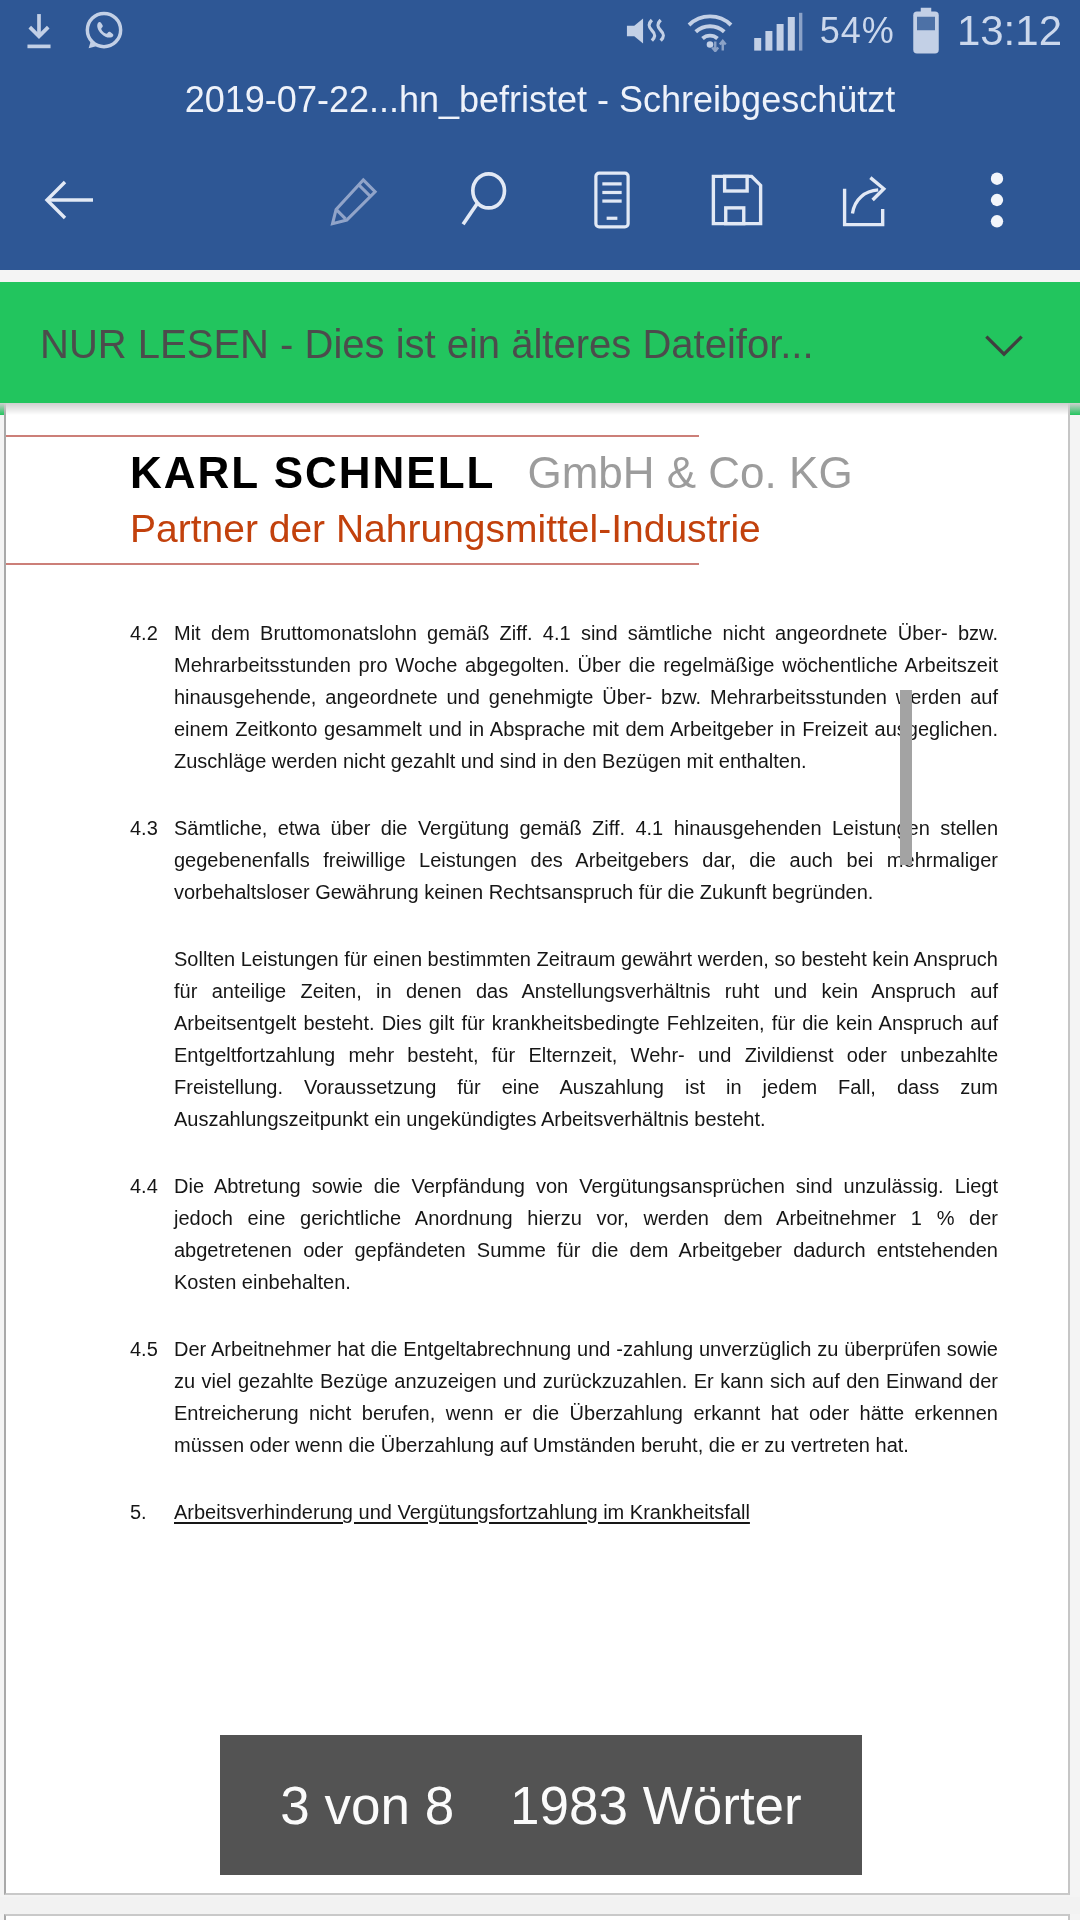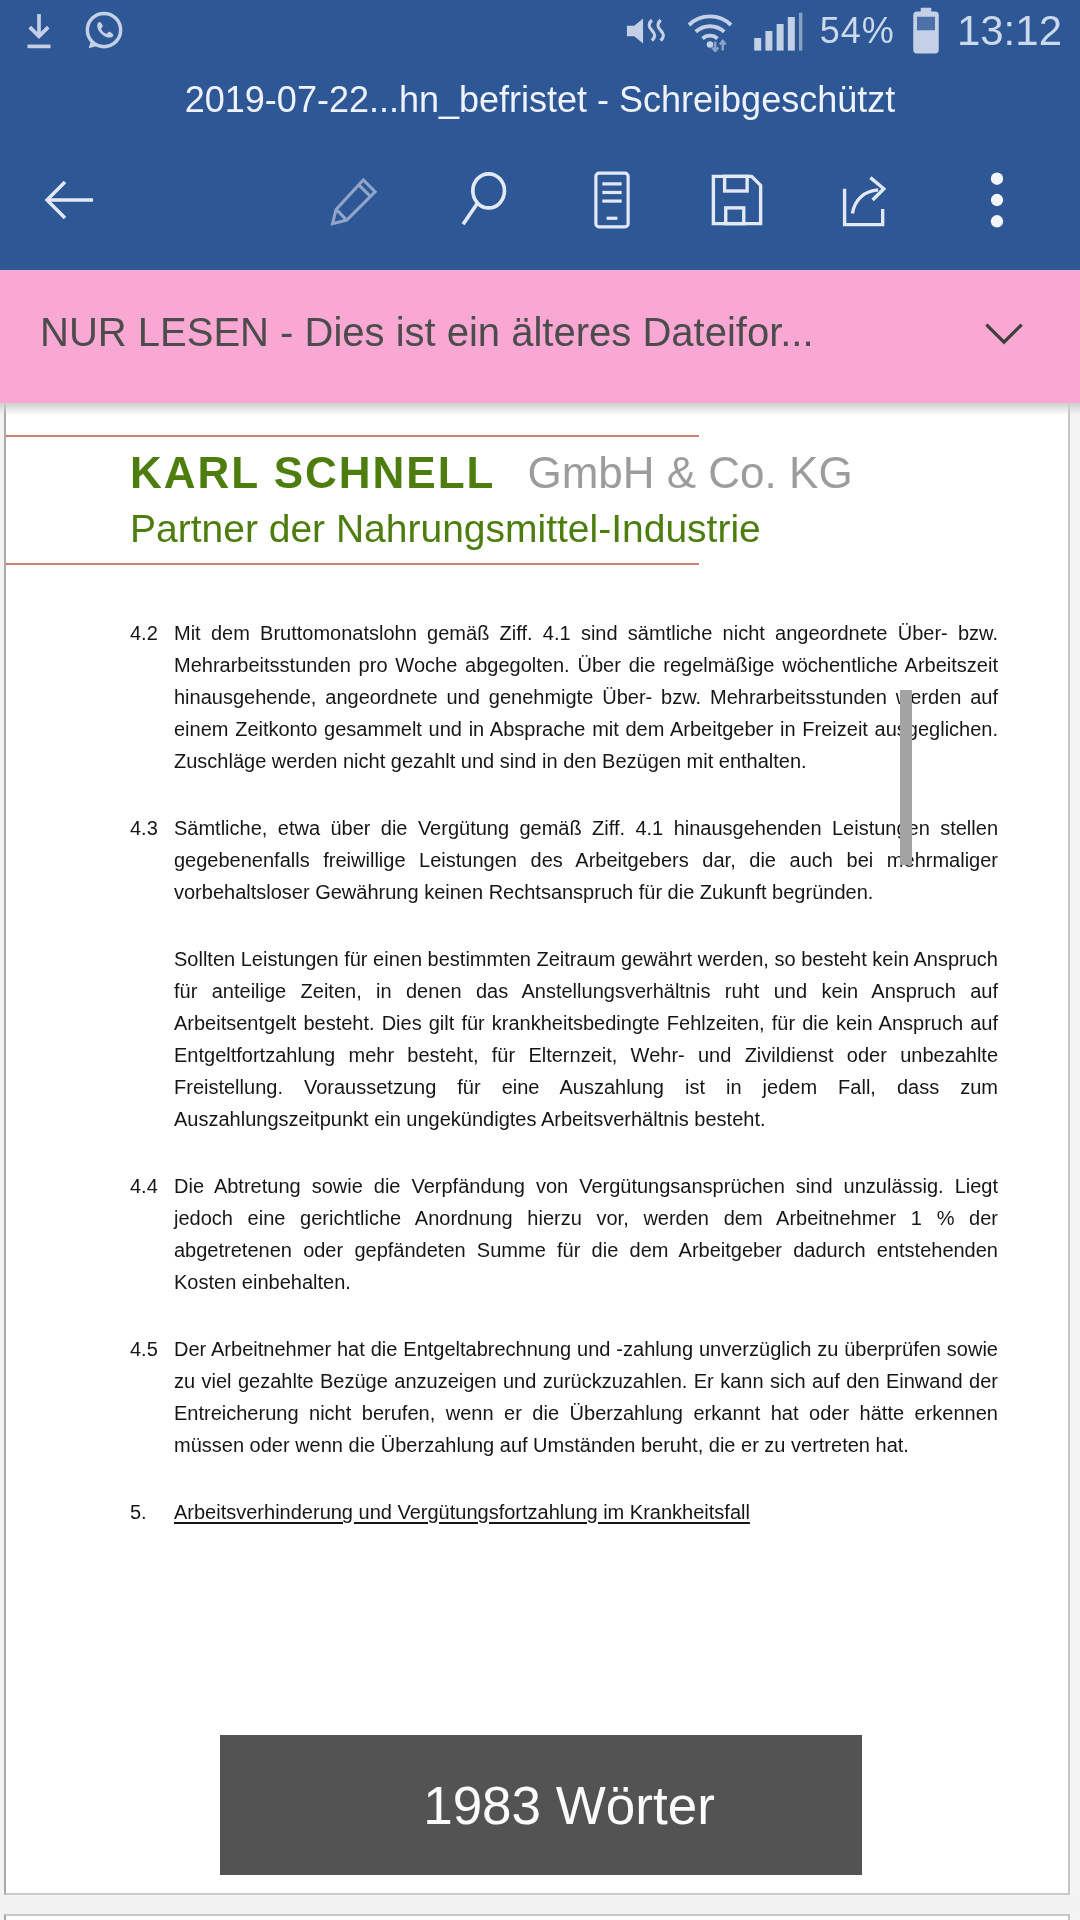--- a/index.html
+++ b/index.html
@@ -12,41 +12,41 @@
   .status-bar { position:absolute; top:0; left:0; right:0; height:62px; display:flex; align-items:center; padding:0 18px 0 20px; }
   .status-left { display:flex; align-items:center; gap:24px; }
   .status-right { margin-left:auto; display:flex; align-items:center; gap:16px; }
   .status-right .pct { font-size:36px; color:#ccd8ec; letter-spacing:1px; }
   .status-right .clock { font-size:42px; color:#ccd8ec; }
   .doc-title { position:absolute; top:76px; left:0; width:100%; text-align:center; font-size:36px; color:#eef2fa; line-height:48px; }
   .toolbar { position:absolute; top:160px; left:0; width:100%; height:80px; }
   .tbtn { position:absolute; top:0; width:80px; height:80px; display:flex; align-items:center; justify-content:center; }
 
   
-  .ro-banner { position:absolute; top:270px; left:0; width:1080px; height:133px; background:#f9a8d4; }
+  .ro-banner { position:absolute; top:282px; left:0; width:1080px; height:133px; background:#22c55e; }
   .ro-banner .ro-text { position:absolute; left:40px; top:40px; font-size:40px; color:#4c4c4c; }
   .ro-banner .chev { position:absolute; right:56px; top:52px; }
   .banner-shadow { position:absolute; top:403px; left:0; width:1080px; height:12px;
                    background:linear-gradient(#cfcfcf, rgba(255,255,255,0)); z-index:2; }
 
   
   .page { position:absolute; top:403px; left:4px; width:1066px; height:1492px; background:#ffffff;
           border-left:2px solid #a9a9a9; border-right:2px solid #c6c6c6; border-bottom:2px solid #c9c9c9; }
   .page-gap { position:absolute; top:1897px; left:0; width:1080px; height:17px; background:#f2f2f2; }
   .next-page { position:absolute; top:1914px; left:4px; width:1066px; height:6px; background:#ffffff;
                border-top:2px solid #c9c9c9; border-left:2px solid #a9a9a9; border-right:2px solid #c6c6c6; }
 
   
   .rule { position:absolute; left:0; width:693px; height:2px; background:#cc7f78; }
   .rule-top { top:32px; }
   .rule-bottom { top:160px; }
   .lh-name { position:absolute; left:124px; top:45px; white-space:nowrap; }
-  .lh-name .company { font-size:44px; font-weight:bold; color:#4d7c0f; letter-spacing:2px; }
+  .lh-name .company { font-size:44px; font-weight:bold; color:#000000; letter-spacing:2px; }
   .lh-name .suffix { font-size:44px; color:#9c9c9c; margin-left:32px; }
-  .lh-tagline { position:absolute; left:124px; top:104px; font-size:39px; color:#4d7c0f; white-space:nowrap; }
+  .lh-tagline { position:absolute; left:124px; top:104px; font-size:39px; color:#c2410c; white-space:nowrap; }
   .logo-box { position:absolute; left:878px; top:38px; width:156px; text-align:center; }
   .logo-ellipse { position:relative; width:140px; height:110px; margin:0 auto; border:13px solid #ed6e6e; border-radius:50%;
                   display:flex; align-items:center; justify-content:center; }
   .logo-ellipse .ks { font-size:58px; font-weight:bold; color:#ed6e6e; letter-spacing:-2px; }
   .logo-reg { position:absolute; right:-4px; top:-8px; font-size:22px; color:#ed6e6e; }
   .logo-site { margin-top:8px; font-size:17px; font-weight:bold; color:#707070; }
 
   
   .contract { position:absolute; left:124px; top:214px; width:868px; color:#161616; }
   .clause { display:flex; margin-bottom:35px; font-size:20px; line-height:32px; }
@@ -250,19 +250,20 @@
           <div class="clause-body">Arbeitsverhinderung und Vergütungsfortzahlung im Krankheitsfall</div>
         </div>
       </div>
 
   </div>
 
   <div class="page-gap"></div>
   <div class="next-page"></div>
 
   <div class="toast">
+    <span>3 von 8</span>
     <span class="gap"></span>
     <span>1983 Wörter</span>
   </div>
 
   <div class="scroll-thumb"></div>
 
 </div>
 
 </body></html>

